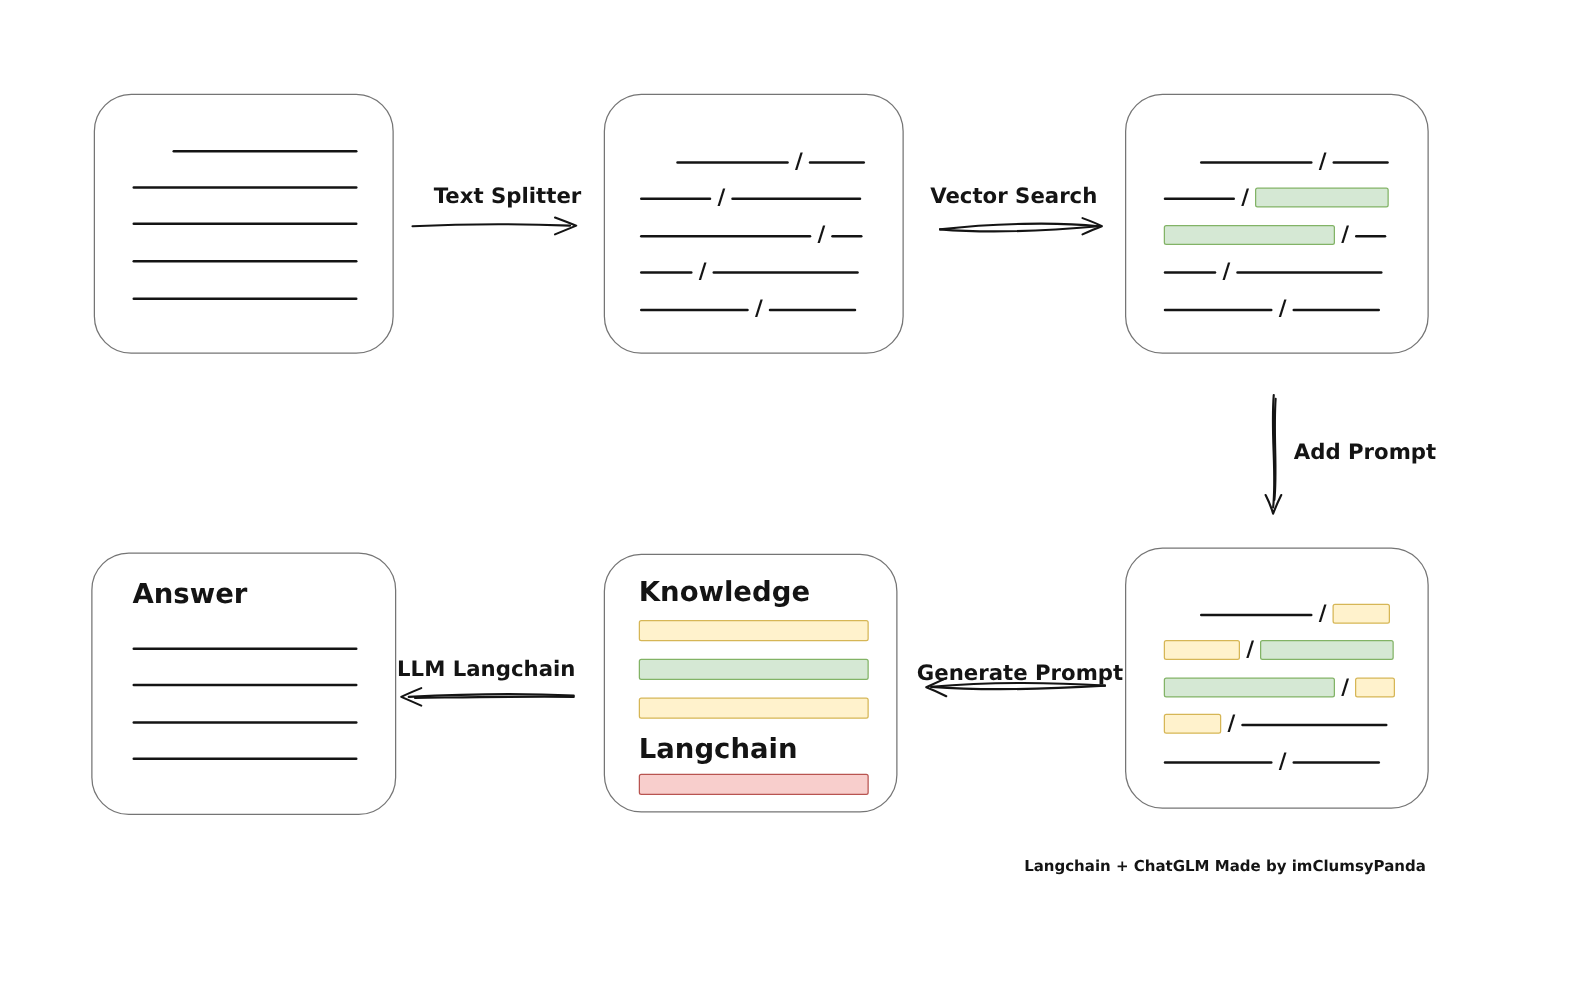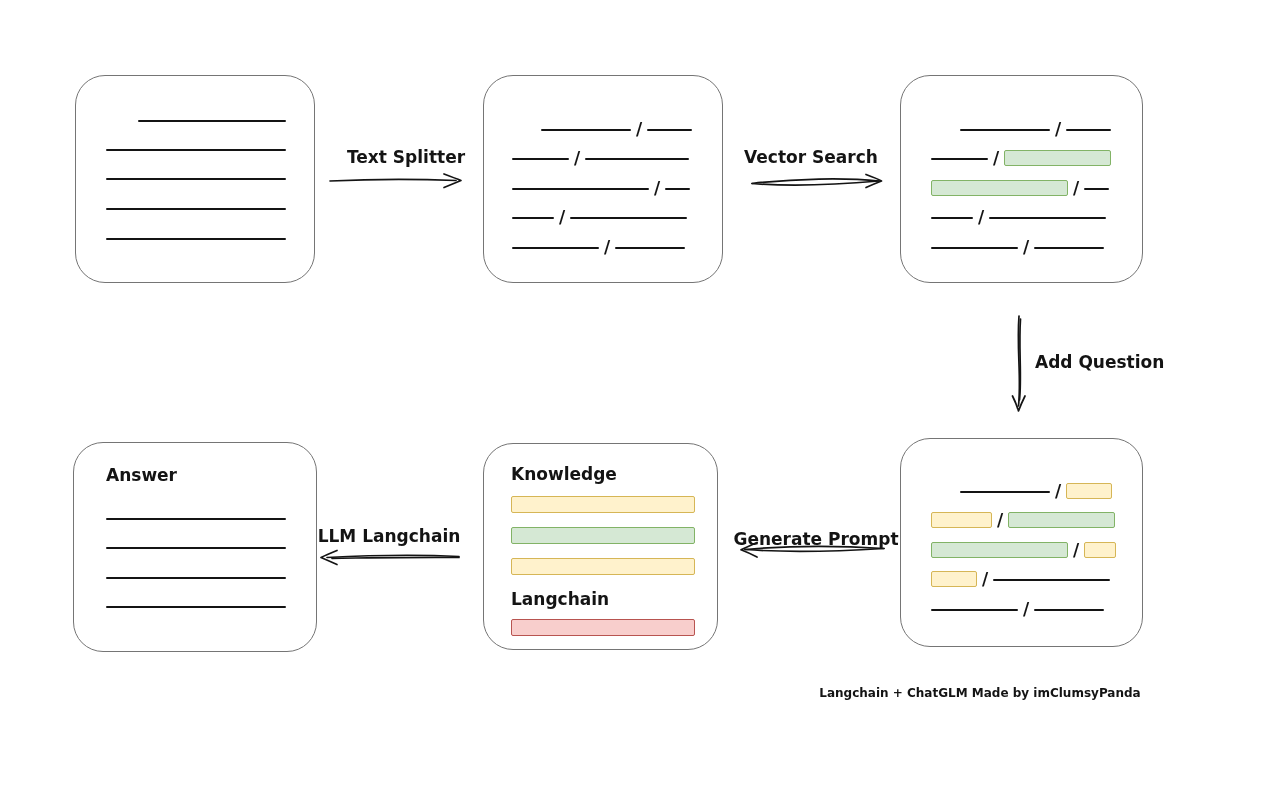--- a/index.html
+++ b/index.html
@@ -23,21 +23,21 @@
   
   .rows{padding-top:32px;padding-left:28px;}
   .row{display:flex;align-items:flex-end;height:29.5px;}
   .seg{height:2px;background:var(--ink);border-radius:1px;margin-bottom:7px;}
   .slash{font-size:17px;line-height:19px;font-weight:600;margin:0 5px -1px 5px;}
   .chip{height:14px;border:1px solid;border-radius:2px;margin-bottom:1px;box-sizing:content-box;}
   .chip.green{background:var(--green-fill);border-color:var(--green-border);}
   .chip.yellow{background:var(--yellow-fill);border-color:var(--yellow-border);}
   
   .bar{width:182px;height:15px;border:1px solid;border-radius:2px;box-sizing:content-box;}
-  .node-label{font-size:17px;font-weight:600;line-height:21px;}
+  .node-label{font-size:22px;font-weight:600;line-height:21px;}
   
   .arrow-label{
     position:absolute; font-size:17px; font-weight:600; white-space:nowrap;
   }
   .centered{transform:translateX(-50%);}
   #caption{
     position:absolute; left:980px; top:686px; transform:translateX(-50%);
     font-size:12px; font-weight:600; white-space:nowrap;
   }
   #arrows{position:absolute;left:0;top:0;}
@@ -70,21 +70,21 @@
     </g>
     <g>
       <path d="M459 556.5 C 420 554.5 375 555 327 557.5"></path>
       <path d="M459 557.5 C 420 557 375 557.8 332 558.3"></path>
       <path d="M337 550.5 Q 326 555 321 557.5 Q 328 560.5 337 564.5"></path>
     </g>
   </svg>
 
   <div class="arrow-label centered" style="left:406px;top:147px">Text Splitter</div>
   <div class="arrow-label centered" style="left:811px;top:147px">Vector Search</div>
-  <div class="arrow-label" style="left:1035px;top:352px">Add Question</div>
+  <div class="arrow-label" style="left:1035px;top:352px">Add Prompt</div>
   <div class="arrow-label centered" style="left:816px;top:529px">Generate Prompt</div>
   <div class="arrow-label centered" style="left:389px;top:526px">LLM Langchain</div>
 
   <div class="node" style="left:75px;top:75px;width:240px;height:208px">
     <div style="padding:44px 30px 0 30px">
       <div class="tline" style="width:148px;margin-left:32px"></div>
       <div class="tline" style="width:180px;margin-top:27px"></div>
       <div class="tline" style="width:180px;margin-top:27px"></div>
       <div class="tline" style="width:180px;margin-top:28px"></div>
       <div class="tline" style="width:180px;margin-top:28px"></div>

